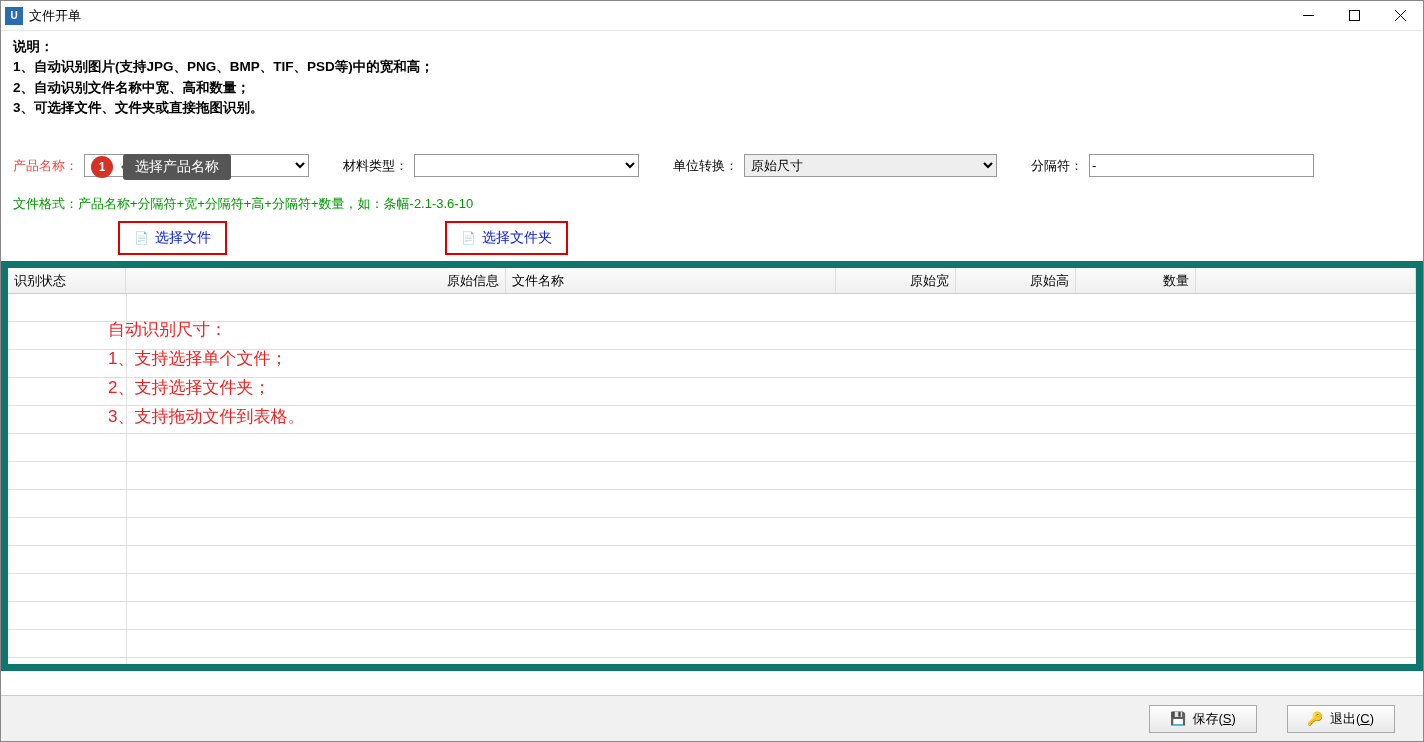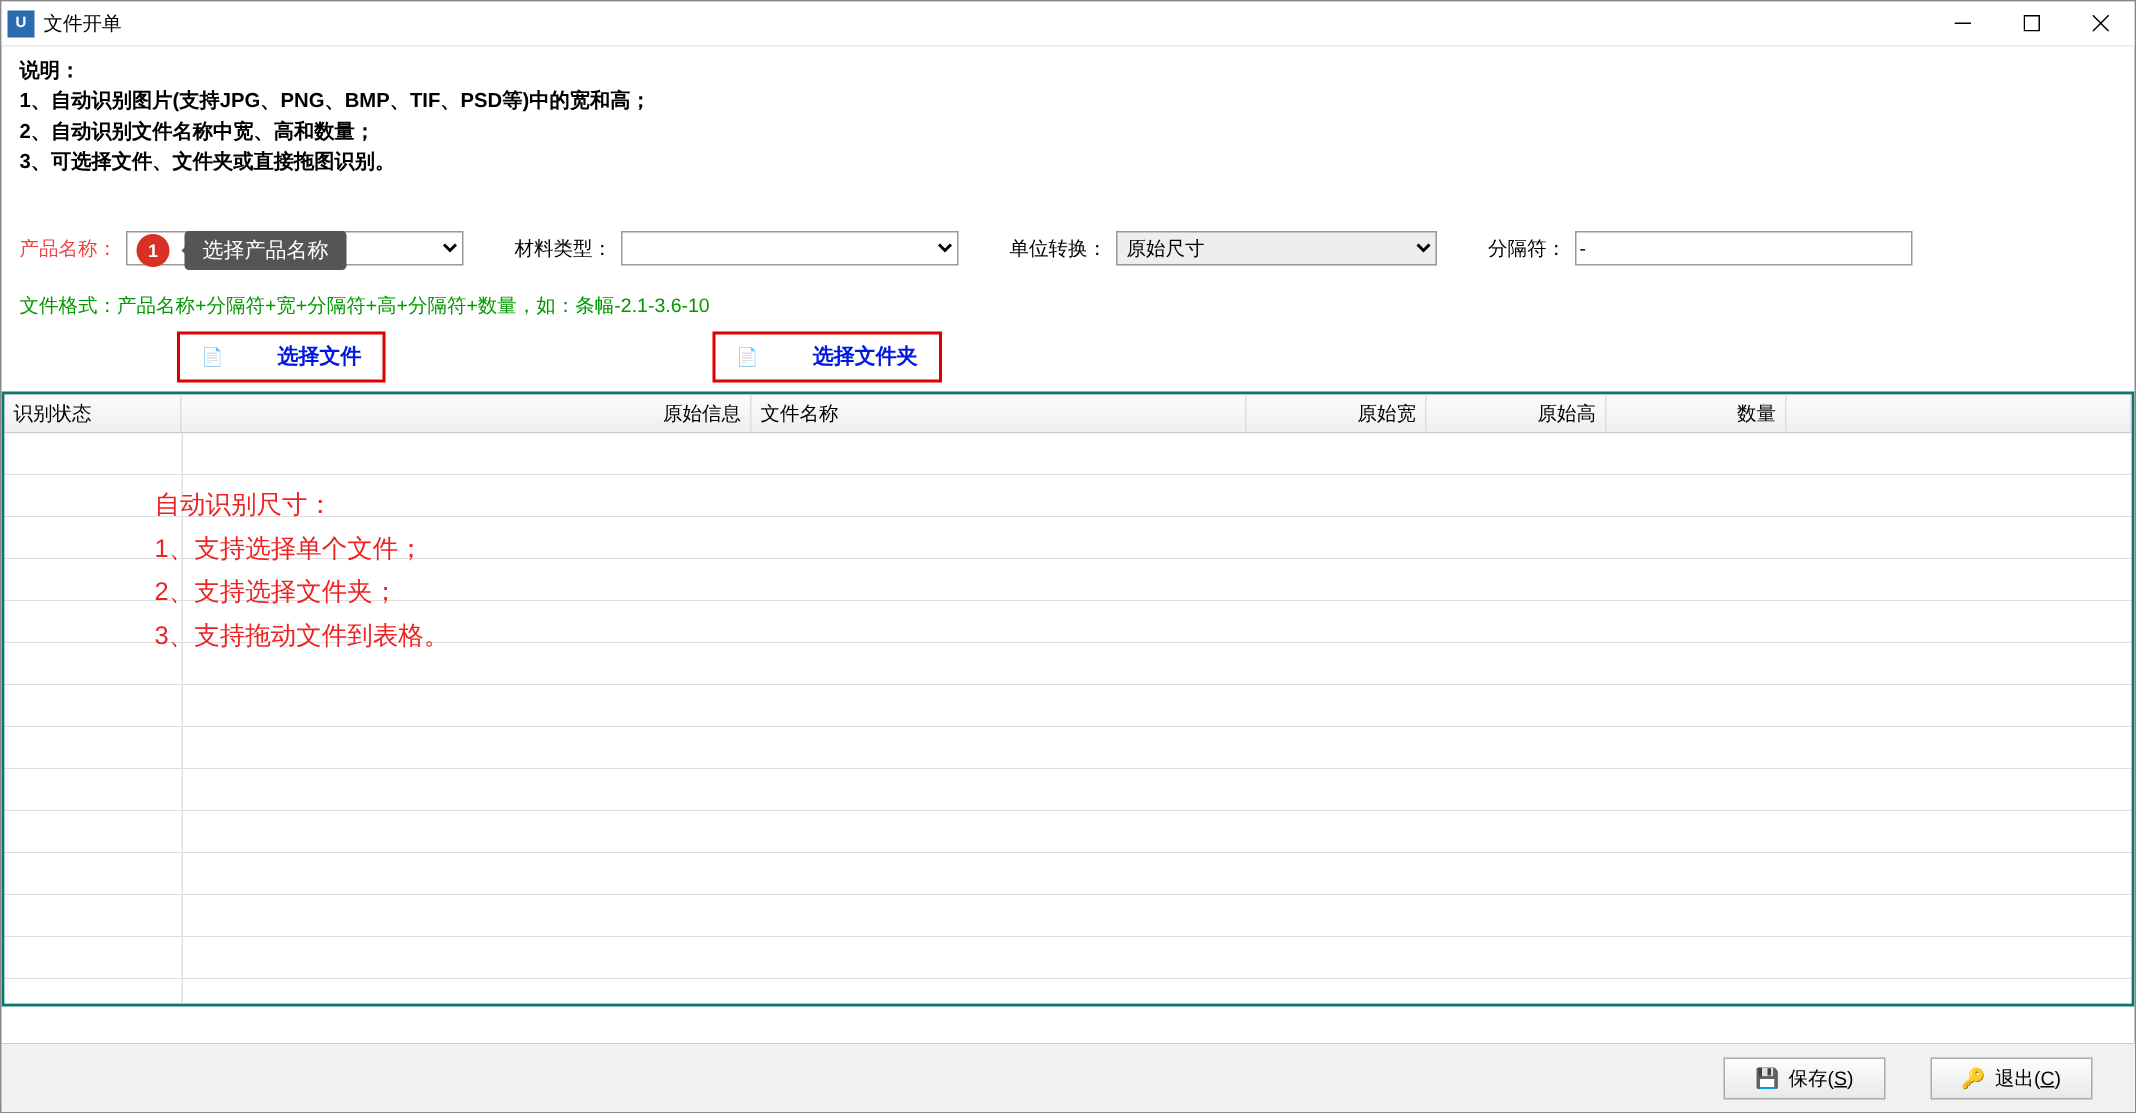--- a/index.html
+++ b/index.html
@@ -96,24 +96,24 @@
   display: flex; margin-top: 8px; margin-bottom: 6px;
 }
 .select-btn {
   border: 2px solid #d00;
   background: #fff;
   padding: 6px 14px;
   display: flex; align-items: center; gap: 6px;
   cursor: pointer;
 }
 .select-btn .icon { font-size: 12px; color: #1a58b5; }
-.select-btn .lbl { color: #0018e0; font-weight: bold; font-size: 14px; margin-left: 30px; }
+.select-btn .lbl { color: #0018e0; font-weight: normal; font-size: 14px; }
 
 .table-wrap {
-  border: 2px solid #0f766e;
+  border: 7px solid #0f766e;
   height: 410px;
   position: relative;
   overflow: hidden;
   margin: 0 -12px 0 -12px;
 }
 .table-header {
   display: flex;
   background: linear-gradient(#fcfcfc, #efefef);
   border-bottom: 1px solid #ccc;
   height: 26px;
@@ -142,21 +142,21 @@
     #ddd 27px, #ddd 28px
   );
 }
 .table-body::before {
   content:'';
   position:absolute; top:0; bottom:0; left:118px; width:1px; background:#e0e0e0;
 }
 
 .overlay-text {
   position: absolute;
-  top: 34px; left: 100px;
+  top: 22px; left: 100px;
   color: #e22; font-size: 17px; line-height: 1.7;
 }
 
 .footer {
   position: fixed;
   bottom: 1px; left: 1px; right: 1px;
   height: 46px;
   background: #f1f1f1;
   border-top: 1px solid #ccc;
   display: flex; align-items: center; justify-content: flex-end;
@@ -219,21 +219,21 @@
     <select style="width:225px">
       <option></option>
     </select>
     <div class="gap"></div>
     <label>材料类型：</label>
     <select style="width:225px">
       <option></option>
     </select>
     <div class="gap"></div>
     <label>单位转换：</label>
-    <select style="width:214px;background:#eee">
+    <select style="width:253px;background:#eee">
       <option>原始尺寸</option>
     </select>
     <div class="gap"></div>
     <label>分隔符：</label>
     <input type="text" style="width: 225px;" value="-">
   </div>
 
   <div class="hints-row">
     <div class="hint">文件格式：产品名称+分隔符+宽+分隔符+高+分隔符+数量，如：条幅-2.1-3.6-10</div>
   </div>

